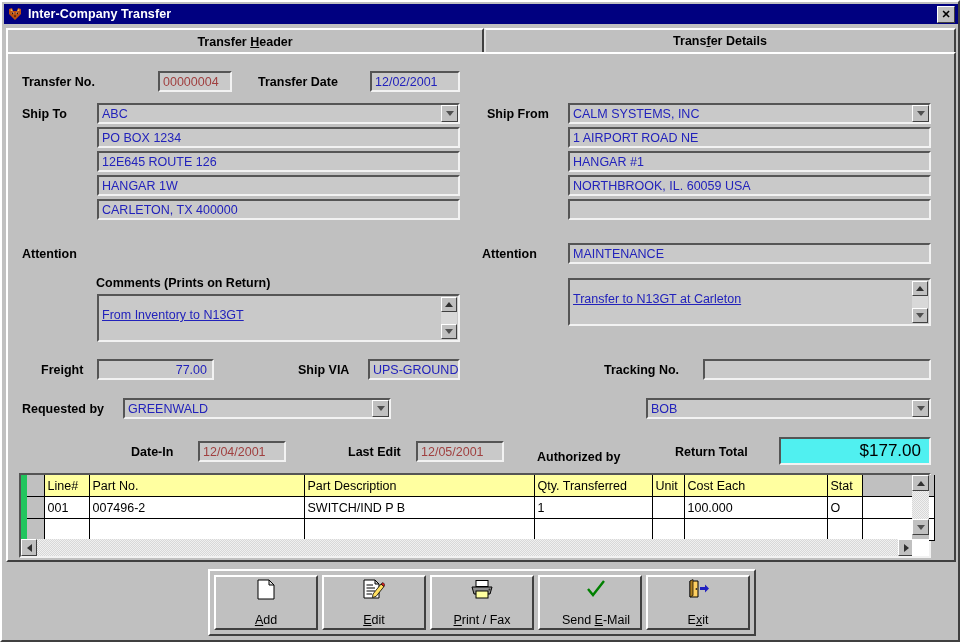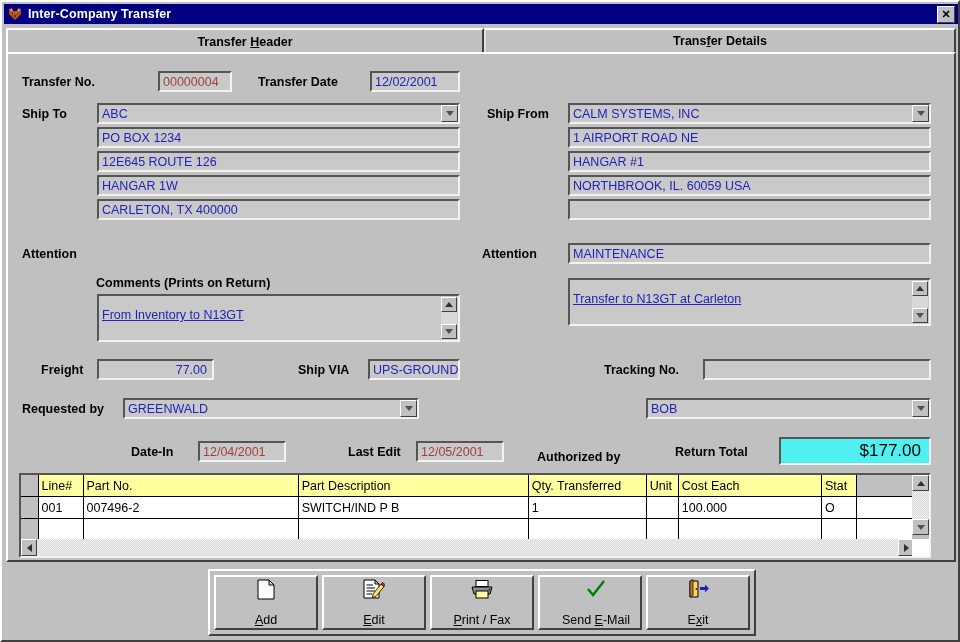--- a/index.html
+++ b/index.html
@@ -69,21 +69,21 @@
           border-right:1px solid #404040;border-bottom:1px solid #404040;
           display:flex;align-items:center;justify-content:center;}
   .total-fld{position:absolute;box-sizing:border-box;background:#50f0f0;
        border-top:2px solid #555555;border-left:2px solid #555555;
        border-right:2px solid #f2f2f2;border-bottom:2px solid #f2f2f2;
        color:#000;font-size:17px;display:flex;align-items:center;
        justify-content:flex-end;padding-right:8px;}
   
   .grid{position:absolute;box-sizing:border-box;background:#22c55e;
         border-top:2px solid #555555;border-left:2px solid #555555;
-        border-right:2px solid #f2f2f2;border-bottom:2px solid #f2f2f2;}
+        border-right:2px solid #f2f2f2;border-bottom:2px solid #f2f2f2;padding-left:6px;}
   table.g{border-collapse:collapse;table-layout:fixed;width:100%;font-size:12.5px;}
   table.g th,table.g td{border-right:1px solid #000;border-bottom:1px solid #000;
         padding:0 3px;height:21px;font-weight:normal;text-align:left;
         overflow:hidden;white-space:nowrap;background:#ffffff;color:#000;}
   table.g th{background:#ffffa0;}
   table.g th.corner,table.g td.corner{background:#c0c0c0;border-right:1px solid #000;}
   table.g th.blank,table.g td.blank{background:#c0c0c0;}
   td.r{text-align:right;}
   .vsb{position:absolute;right:0;top:0;width:17px;bottom:0;background:#c0c0c0;}
   .vsb-thumb{position:absolute;left:0;right:0;background:
@@ -203,21 +203,21 @@
       <div class="combo" style="left:360px;top:305px;width:92px;height:21px;">
         <span>UPS-GROUND</span>
         <span class="arrow">
             <span class="tri-d"></span>
           </span>
       </div>
       <div class="lbl" style="left:596px;top:309px;">Tracking No.</div>
       <div class="fld" style="left:695px;top:305px;width:228px;height:21px;"></div>
 
       <div class="lbl" style="left:14px;top:348px;">Requested by</div>
-      <div class="combo" style="left:115px;top:344px;width:296px;height:21px;">
+      <div class="combo" style="left:115px;top:344px;width:268px;height:21px;">
         <span>GREENWALD</span>
         <span class="arrow">
             <span class="tri-d"></span>
           </span>
       </div>
       <div class="lbl" style="left:529px;top:348px;margin-top:48px;">Authorized by</div>
       <div class="combo" style="left:638px;top:344px;width:285px;height:21px;">
         <span>BOB</span>
         <span class="arrow">
             <span class="tri-d"></span>

